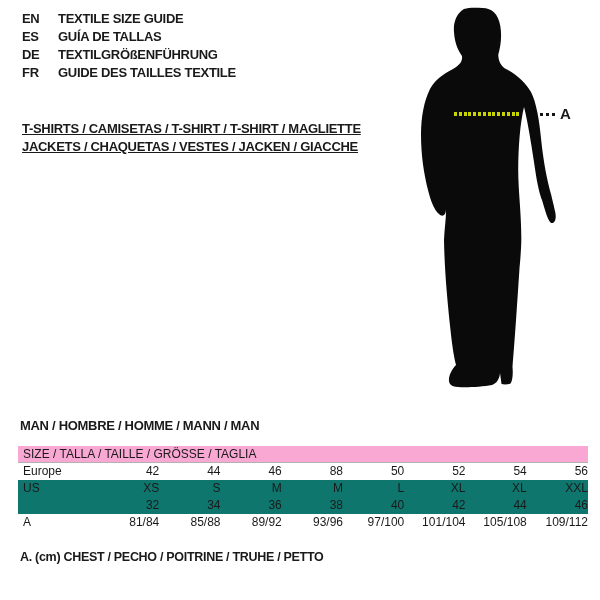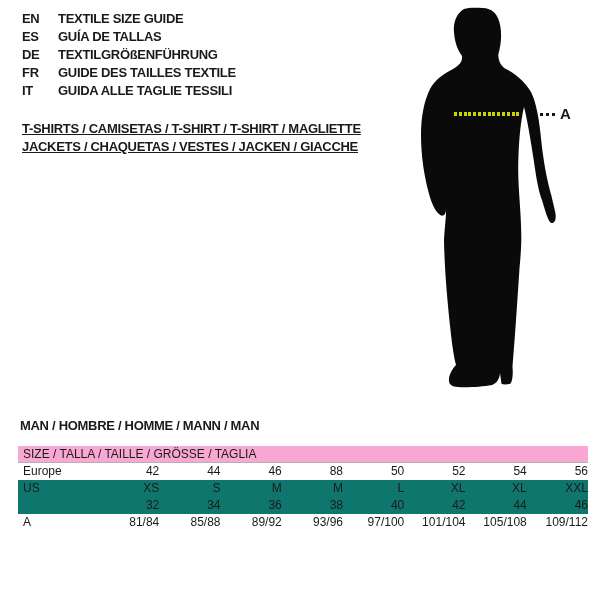--- a/index.html
+++ b/index.html
@@ -50,24 +50,20 @@
         <span class="lang-code">ES</span>
         <span class="lang-name">GUÍA DE TALLAS</span>
       </div>
       <div class="lang-row">
         <span class="lang-code">DE</span>
         <span class="lang-name">TEXTILGRÖßENFÜHRUNG</span>
       </div>
       <div class="lang-row">
         <span class="lang-code">FR</span>
         <span class="lang-name">GUIDE DES TAILLES TEXTILE</span>
-      </div>
-      <div class="lang-row">
-        <span class="lang-code">IT</span>
-        <span class="lang-name">GUIDA ALLE TAGLIE TESSILI</span>
       </div>
     </div>
 
   <div class="products">
     <div class="product-line">T-SHIRTS / CAMISETAS / T-SHIRT / T-SHIRT / MAGLIETTE</div>
     <div class="product-line">JACKETS / CHAQUETAS / VESTES / JACKEN / GIACCHE</div>
   </div>
 
   <div class="figure-wrap">
     <svg viewBox="0 0 200 400" xmlns="http://www.w3.org/2000/svg">
@@ -160,14 +156,15 @@
           <span class="cell">89/92</span>
           <span class="cell">93/96</span>
           <span class="cell">97/100</span>
           <span class="cell">101/104</span>
           <span class="cell">105/108</span>
           <span class="cell">109/112</span>
         </div>
       </div>
   </div>
 
+  <div class="footnote">A. (cm) CHEST / PECHO / POITRINE / TRUHE / PETTO</div>
 
 </div>
 
 </body></html>

